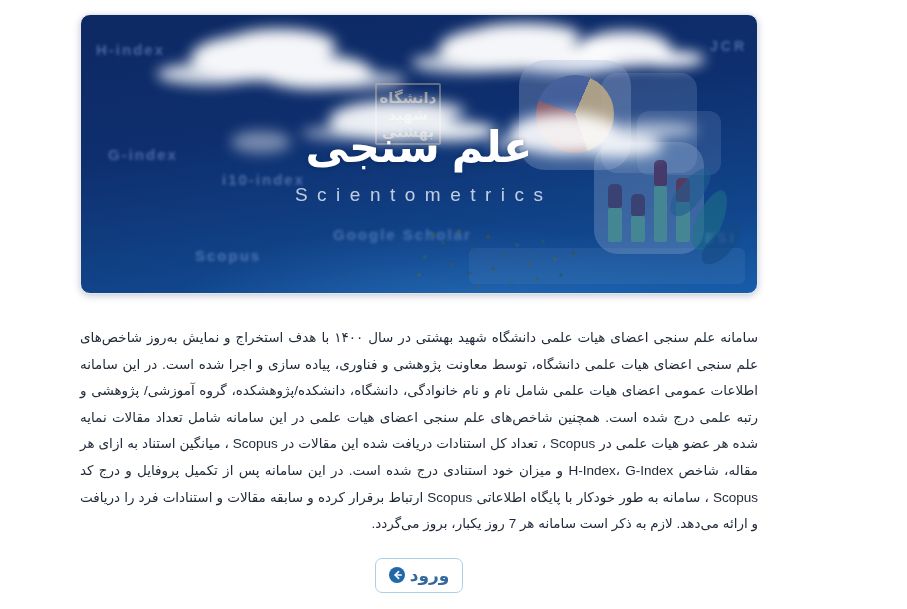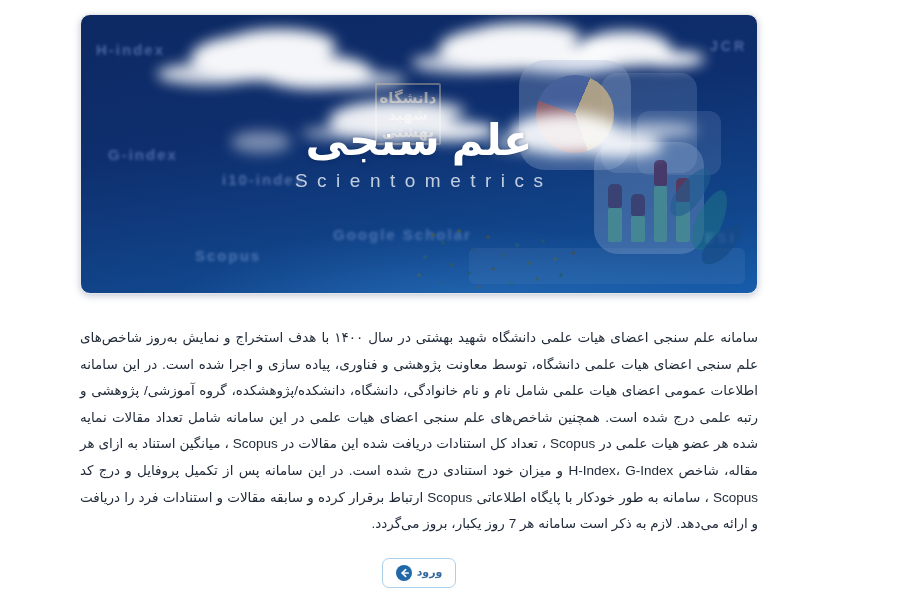--- a/index.html
+++ b/index.html
@@ -60,21 +60,21 @@
   }
   .uni-logo span{
     display:block;color:rgba(224,206,172,.8);font-weight:bold;font-size:15px;
     line-height:17px;text-align:center;direction:rtl;padding-top:4px;
     filter:blur(.4px);
   }
 
   
   .title-wrap{position:absolute;left:0;top:96px;width:100%;text-align:center;z-index:5;}
   .hero-title{
-    margin:5px;color:#ffffff;font-size:43px;font-weight:800;line-height:1.15;
+    margin:12px;color:#ffffff;font-size:43px;font-weight:800;line-height:1.15;
     direction:rtl;text-shadow:0 1px 4px rgba(10,25,60,.35);
   }
   .hero-subtitle{
     margin-top:3px;color:rgba(233,237,245,.82);font-size:19px;
     letter-spacing:9.5px;padding-left:9.5px;
   }
 
   
   .doc-card{position:absolute;background:rgba(150,172,208,.22);border-radius:16px;}
   .doc1{left:520px;top:58px;width:96px;height:100px;}
@@ -122,21 +122,21 @@
   .desc{
     margin:31px 0 0 0;width:678px;direction:rtl;text-align:justify;
     font-size:13.5px;line-height:26.6px;color:#1e2836;
   }
 
   
   .btn-row{margin-top:20px;text-align:center;}
   .login-btn{
     display:inline-flex;align-items:center;gap:5px;direction:ltr;
     padding:6px 13px;border-radius:7px;border:1px solid #abd0ea;background:#ffffff;
-    color:#33699c;font-size:11px;font-weight:bold;cursor:pointer;
+    color:#33699c;font-size:17px;font-weight:bold;cursor:pointer;
     font-family:"Liberation Sans","DejaVu Sans",sans-serif;
   }
   .arrow-icon{display:inline-flex;width:16px;height:16px;}
 </style>
 </head>
 <body>
 
 <div class="container">
 
   <div class="hero">

